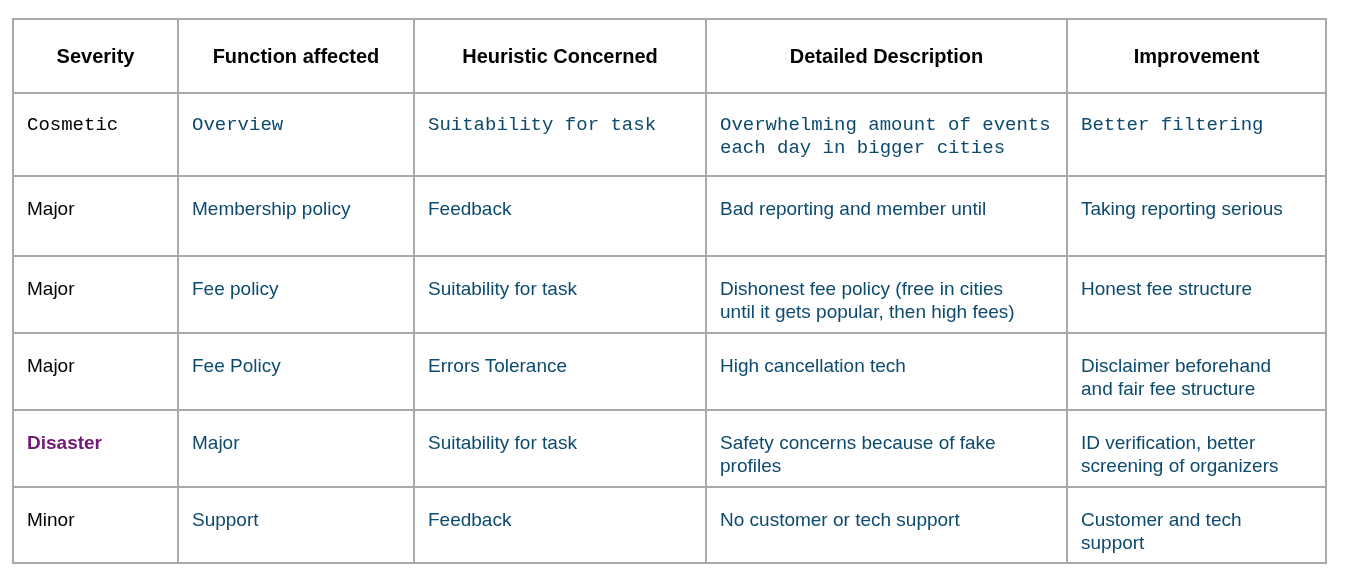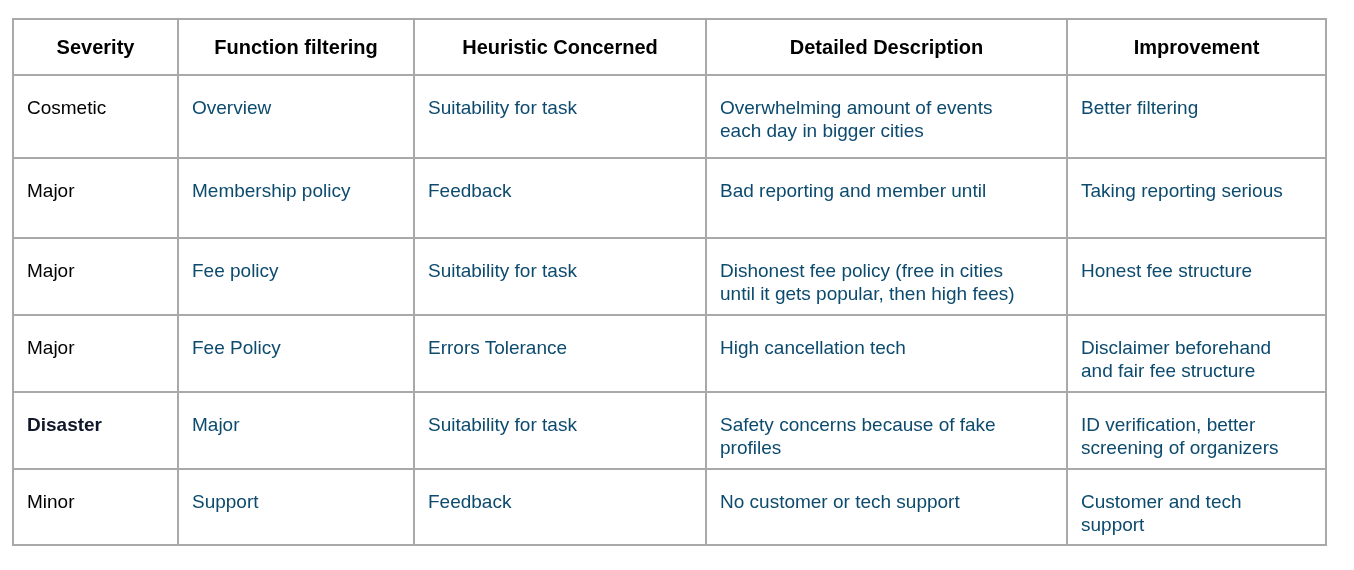--- a/index.html
+++ b/index.html
@@ -30,33 +30,33 @@
   }
   table.heuristic-table th {
     font-size: 20px;
     font-weight: bold;
     text-align: center;
     vertical-align: middle;
     padding: 0 10px;
     color: #000000;
   }
   table.heuristic-table thead tr {
-    height: 56px;
+    height: 74px;
   }
   table.heuristic-table td {
     font-size: 19px;
     line-height: 23px;
     vertical-align: top;
     text-align: left;
     padding: 20px 13px 8px 13px;
     white-space: pre-line;
     color: #0c4a6e;
   }
   
-  table.heuristic-table tbody tr:nth-child(1) { height: 83px; }
+  table.heuristic-table tbody tr:nth-child(1) { height: 83px; font-family: Liberation Mono, monospace; }
   table.heuristic-table tbody tr:nth-child(2) { height: 80px; }
   table.heuristic-table tbody tr:nth-child(3) { height: 77px; }
   table.heuristic-table tbody tr:nth-child(4) { height: 77px; }
   table.heuristic-table tbody tr:nth-child(5) { height: 77px; }
   table.heuristic-table tbody tr:nth-child(6) { height: 74px; margin-top: 28px; }
 
   col.c-severity    { width: 165px; }
   col.c-function    { width: 236px; }
   col.c-heuristic   { width: 292px; }
   col.c-description { width: 361px; }
@@ -70,21 +70,21 @@
     <colgroup>
       <col class="c-severity">
       <col class="c-function">
       <col class="c-heuristic">
       <col class="c-description">
       <col class="c-improvement">
     </colgroup>
     <thead>
       <tr id="header-row">
           <th>Severity</th>
-          <th>Function filtering</th>
+          <th>Function affected</th>
           <th>Heuristic Concerned</th>
           <th>Detailed Description</th>
           <th>Improvement</th>
         </tr>
     </thead>
     <tbody id="table-body">
         <tr>
           <td style="color: rgb(0, 0, 0);">Cosmetic</td>
           <td>Overview</td>
           <td>Suitability for task</td>
@@ -109,21 +109,21 @@
         </tr>
         <tr>
           <td style="color: rgb(0, 0, 0);">Major</td>
           <td>Fee Policy</td>
           <td>Errors Tolerance</td>
           <td>High cancellation tech</td>
           <td>Disclaimer beforehand
 and fair fee structure</td>
         </tr>
         <tr>
-          <td style="color: #0f172a; font-weight: bold;">Disaster</td>
+          <td style="color: #701a75; font-weight: bold;">Disaster</td>
           <td>Major</td>
           <td>Suitability for task</td>
           <td>Safety concerns because of fake
 profiles</td>
           <td>ID verification, better
 screening of organizers</td>
         </tr>
         <tr>
           <td style="color: rgb(0, 0, 0);">Minor</td>
           <td>Support</td>

